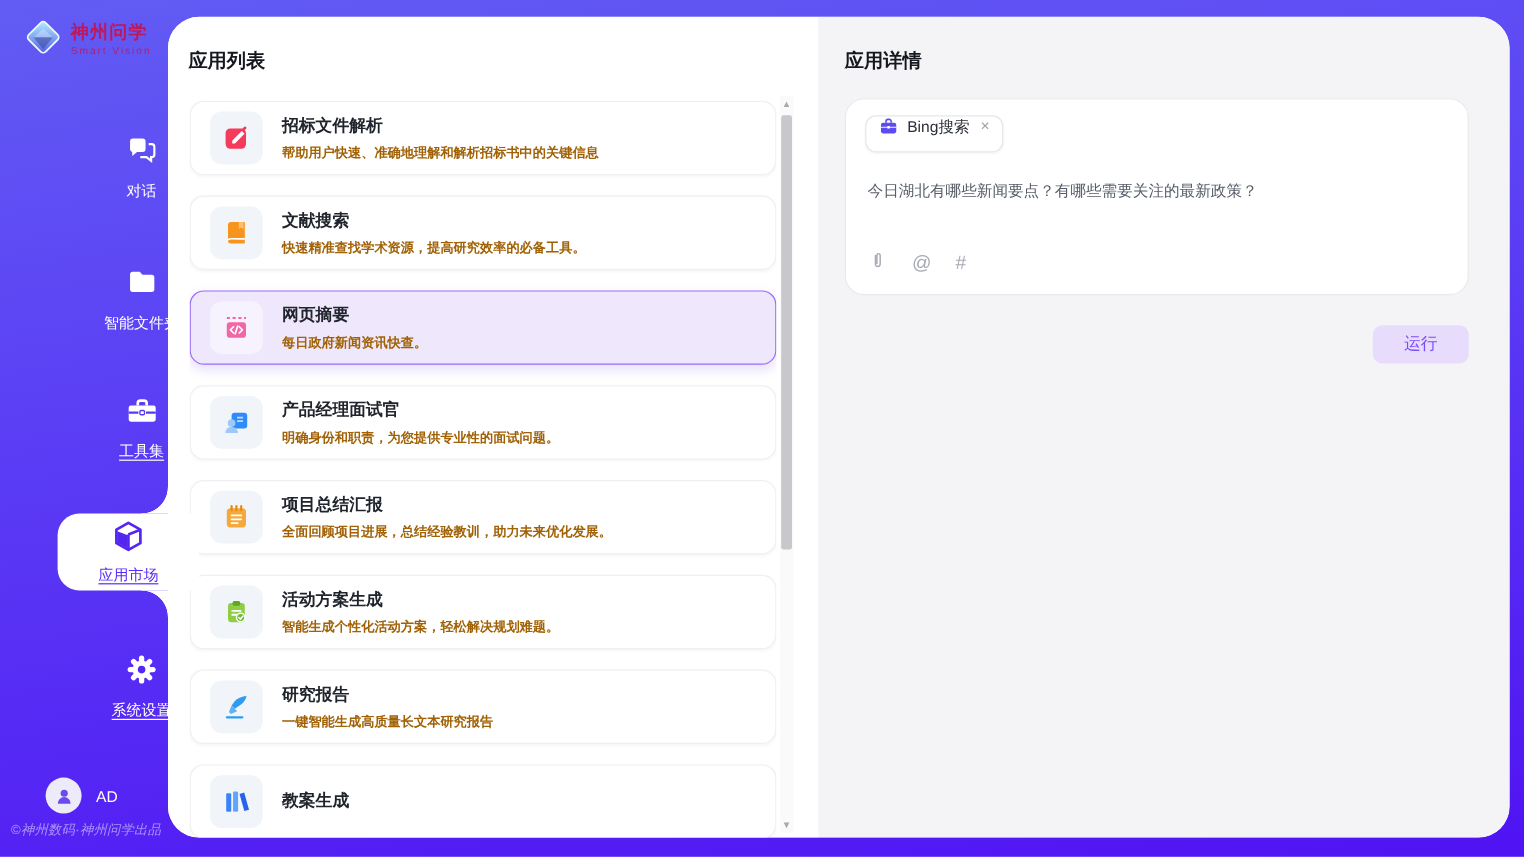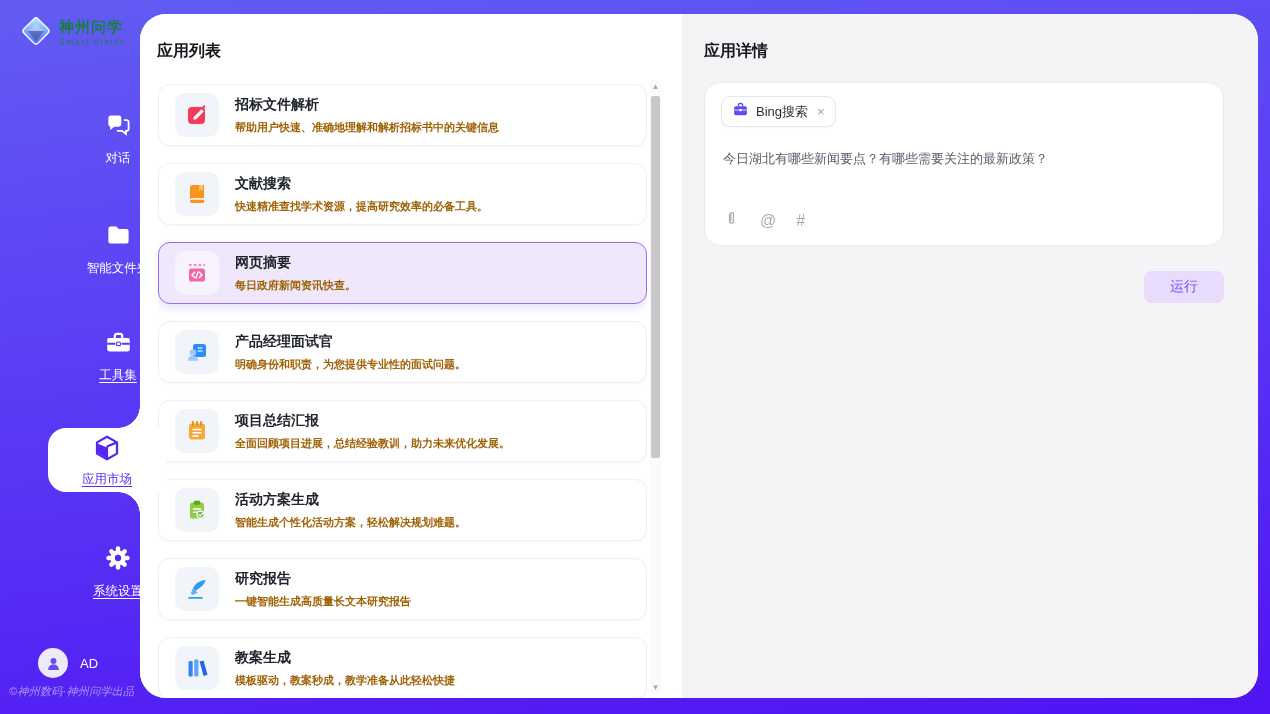--- a/index.html
+++ b/index.html
@@ -6,21 +6,21 @@
   html,body { width:1270px; height:714px; overflow:hidden; }
   body {
     font-family:"Liberation Sans","DejaVu Sans",sans-serif;
     background:linear-gradient(172deg,#625CF3 0%,#5A3BF5 45%,#5013F3 100%);
     position:relative; color:#20242C;
   }
 
   
   .sidebar { position:absolute; left:0; top:0; width:140px; height:714px; z-index:2; }
   .brand { position:absolute; left:20px; top:15px; display:flex; align-items:center; gap:7px; }
-  .brand-text { color:#15803d; line-height:1.05; }
+  .brand-text { color:#be185d; line-height:1.05; }
   .brand-name { font-size:15px; font-weight:700; letter-spacing:1px; }
   .brand-sub { font-size:8.5px; letter-spacing:1.6px; opacity:.92; margin-top:3px; }
   .nav-item { position:absolute; left:0; width:140px; display:flex; flex-direction:column; align-items:center; gap:7px; cursor:pointer;margin-left:48px; }
   .nav-label { color:#fff; font-size:12.5px; }
   .nav-label.u { text-decoration:underline; text-underline-offset:3px; }
   .active-pill { position:absolute; left:22px; top:428px; width:118px; height:64px; background:#fff; border-radius:18px 0 0 18px; display:flex; flex-direction:column; align-items:center; justify-content:center; gap:4px; cursor:pointer;margin-left:26px; }
   .active-pill .nav-label { color:#5A2DF5; text-decoration:underline; text-underline-offset:3px; }
   .bump { position:absolute; right:0; width:22px; height:22px; }
   .bump.top { top:406px; background:radial-gradient(circle at 0 0, rgba(255,255,255,0) 21.5px, #fff 22px); }
   .bump.bot { top:492px; background:radial-gradient(circle at 0 100%, rgba(255,255,255,0) 21.5px, #fff 22px); }
@@ -43,21 +43,21 @@
   .card-name { font-size:14px; font-weight:700; color:#20242C; }
   .card-desc { font-size:11px; color:#a16207; margin-top:6px; white-space:nowrap;font-weight:bold; }
 
   .scrollbar { position:absolute; left:510px; top:66px; width:11px; height:614px; background:#FAFAFB; }
   .scroll-arrow { position:absolute; left:0; width:11px; height:13px; color:#A9A9AE; font-size:8px; text-align:center; line-height:13px; cursor:pointer; }
   .scroll-thumb { position:absolute; left:1px; top:16px; width:9px; height:362px; background:#C7C7CC; border-radius:2px; cursor:pointer; }
 
   .detail-panel { position:relative; width:576px; height:100%; background:#F4F4F6; border-radius:0 26px 26px 0; }
   .detail-panel .panel-title { position:absolute; left:22px; top:27px; }
   .detail-card { position:absolute; left:22px; top:68px; width:520px; height:164px; background:#fff; border:1px solid #EAEAEE; border-radius:16px; }
-  .tool-tag { position:absolute; left:16px; top:13px; height:31px; display:flex; align-items:center; gap:7px; padding:0 10px; background:#fff; border:1px solid #E7E7EB; border-radius:9px; box-shadow:0 1px 2px rgba(0,0,0,.04); cursor:pointer; }
+  .tool-tag { position:absolute; left:16px; top:13px; height:31px; display:flex; gap:7px; padding:0 10px; background:#fff; border:1px solid #E7E7EB; border-radius:9px; box-shadow:0 1px 2px rgba(0,0,0,.04); cursor:pointer; }
   .tool-tag-label { font-size:13px; color:#2A2E36; }
   .tag-close { color:#9CA0A8; font-size:13px; margin-left:2px; cursor:pointer; }
   .query-text { position:absolute; left:18px; top:66px; width:480px; font-size:13px; color:#565D68; line-height:1.5; cursor:text; }
   .composer-toolbar { position:absolute; left:18px; bottom:14px; display:flex; align-items:center; gap:20px; }
   .tb-glyph { color:#A7ABB4; font-size:16px; cursor:pointer; }
   .run-btn { position:absolute; right:34px; top:257px; padding:7px 26px; background:#E7DCFC; color:#7C4DF5; font-size:14px; border:none; border-radius:8px; cursor:pointer; }
 </style>
 </head>
 <body>
 
@@ -266,21 +266,20 @@
       <div class="app-card">
         <span class="chip">
           <svg width="24" height="24" viewBox="0 0 24 24">
             <rect x="3.5" y="5" width="4.2" height="15.5" rx="1" fill="#3B82F6"></rect>
             <rect x="9.2" y="3.5" width="4.2" height="17" rx="1" fill="#60A5FA"></rect>
             <path d="M14.6 5.6l3.9-1.1 4 14.3-3.9 1.1z" fill="#2563EB"></path>
           </svg>
         </span>
         <span>
           <div class="card-name">教案生成</div>
-          <div class="card-desc">模板驱动，教案秒成，教学准备从此轻松快捷</div>
         </span>
       </div>
 
     </div>
 
     <div class="scrollbar">
       <div class="scroll-arrow" style="top:0">▲</div>
       <div class="scroll-thumb"></div>
       <div class="scroll-arrow" style="bottom:0">▼</div>
     </div>

